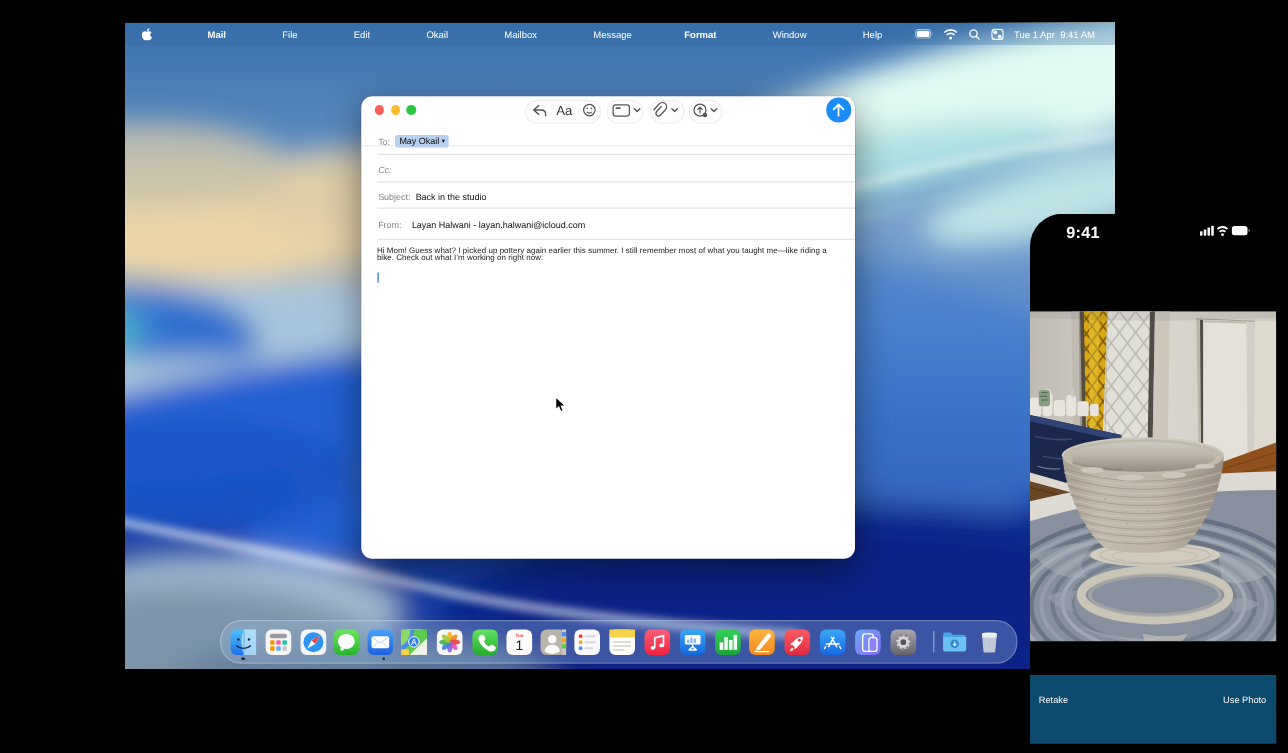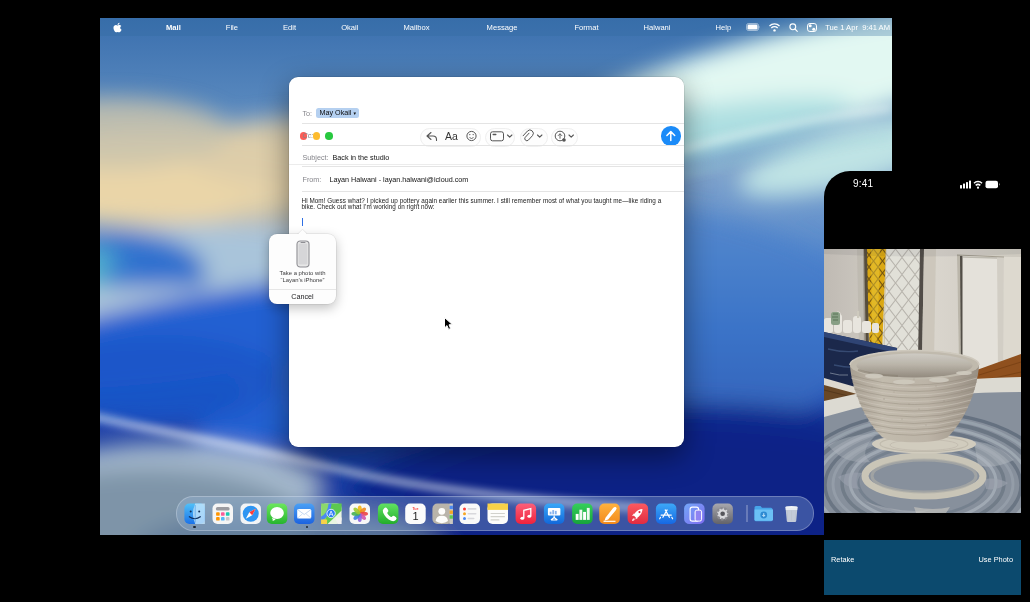--- a/index.html
+++ b/index.html
@@ -10,32 +10,32 @@
   
   #desktop { position:absolute; left:100px; top:18px; width:792px; height:517px; overflow:hidden; }
   #wallsvg { position:absolute; left:0; top:0; }
 
   
   #menubar { position:absolute; left:0; top:0; width:792px; height:18px;
     display:flex; align-items:center; color:#fff; font-size:7.6px; }
   #menubar .app { font-weight:bold; }
   #menubar span.mi { margin-right:0;padding-left:35px; }
   #mleft { display:flex; align-items:center; }
-  #mright { position:absolute; right:2px; top:0; height:18px; display:flex; align-items:center; color:#fff; font-size:7.6px; }
+  #mright { position:absolute; right:16px; top:0; height:18px; display:flex; align-items:center; color:#fff; font-size:7.6px; }
 
   
   #dock { position:absolute; left:76px; top:478px; width:638px; height:35px;
     background:rgba(160,190,225,0.32); border:0.5px solid rgba(255,255,255,0.25); border-radius:17px; }
   .dot { position:absolute; width:2.5px; height:2.5px; border-radius:50%; background:#1a2430; }
 
   
   #mailwin { position:absolute; left:289px; top:77px; width:395px; height:370px;
     background:#fff; border-radius:9px; box-shadow:0 10px 30px rgba(0,0,0,0.45), 0 0 0 0.5px rgba(0,0,0,0.15); }
   .tl { position:absolute; top:7.2px; width:7.6px; height:7.6px; border-radius:50%; }
-  #mwtoolbar { position:absolute; left:0; top:0; width:100%; height:40px; border-bottom:0.5px solid #ececec;margin-top:48px; }
+  #mwtoolbar { position:absolute; left:0; top:0; width:100%; height:40px; border-bottom:0.5px solid #ececec; }
   .pillgroup { position:absolute; top:2.5px; height:19px; background:#fdfdfd; border:0.5px solid #efefef; border-radius:9.5px; display:flex; align-items:center; justify-content:space-around; }
   #sendbtn { position:absolute; left:372px; top:1.2px; width:19.6px; height:19.6px; border-radius:50%; background:#1b8bf8; }
   .flabel { position:absolute; left:13.5px; color:#84848a; font-size:7.2px; }
   .fval { position:absolute; color:#111; font-size:7.2px; }
   .fsep { position:absolute; left:13px; right:0; height:0.5px; background:#e4e4e4; }
   #totoken { position:absolute; left:26.5px; top:30.6px; height:10.4px; background:#b5d0f0; border-radius:2.5px;
     color:#0b0b0c; font-size:7.2px; padding:0 3px 0 4px; display:flex; align-items:center; }
   #mailbody { position:absolute; left:12.5px; top:120.5px; width:363px; color:#1a1a1a; font-size:6.35px; line-height:6.4px; letter-spacing:0.05px;}
   #caret { position:absolute; left:13px; top:140.5px; width:1.2px; height:8px; background:#2f6fe4; }
 
@@ -44,21 +44,21 @@
     background:#fdfdfd; border-radius:8px; box-shadow:0 4px 12px rgba(0,0,0,0.25), 0 0 0 0.5px rgba(0,0,0,0.1); }
   #popover .arrow { position:absolute; left:28px; top:-5px; width:10px; height:5px; overflow:hidden; }
   #popover .arrow:before { content:""; position:absolute; left:2px; top:2px; width:7px; height:7px; background:#fdfdfd; transform:rotate(45deg); box-shadow:0 0 0 0.5px rgba(0,0,0,0.1); }
   #poptext { position:absolute; top:36px; width:100%; text-align:center; color:#3c3c3e; font-size:5.9px; line-height:7px; }
   #popsep { position:absolute; left:0; right:0; top:54.5px; height:0.5px; background:#e6e6e6; }
   #popcancel { position:absolute; top:58px; width:100%; text-align:center; color:#1a1a1c; font-size:7.2px; }
 
   
   #phone { position:absolute; left:824px; top:171px; width:206px; height:431px;
     background:#000; border-top-left-radius:26px; }
-  #ptime { position:absolute; left:29px; top:7px; color:#fff; font-size:10px; font-weight:normal; letter-spacing:0.2px;}
+  #ptime { position:absolute; left:29px; top:7px; color:#fff; font-size:13px; font-weight:bold; letter-spacing:0.2px;}
   #pphoto { position:absolute; left:0; top:78px; width:197px; height:264px; }
   #ptoolbar { position:absolute; left:0; top:369px; width:197px; height:55px; background:#0c4a6e; }
   #ptoolbar .retake { position:absolute; left:7px; top:15px; color:#fff; font-size:7.4px; }
   #ptoolbar .usephoto { position:absolute; right:8px; top:15px; color:#fff; font-size:7.4px; }
 
   #cursor { position:absolute; left:443px; top:317px; }
 </style>
 </head>
 <body>
 <div id="stage">
@@ -131,23 +131,23 @@
     <div id="menubar">
       <div id="mleft">
         <svg width="9" height="11" viewBox="0 0 384 512" style="margin-left:13px;">
           <path fill="#fff" d="M318.7 268.7c-.2-36.7 16.4-64.4 50-84.8-18.8-26.9-47.2-41.7-84.7-44.6-35.5-2.7-74.3 20.7-88.5 20.7-15 0-49.4-19.7-76.4-19.7C63.3 140.7 4 184.2 4 272.6c0 26.1 4.8 53.1 14.4 80.9 12.8 36.7 59 126.7 107.2 125.2 25.2-.6 43-17.9 75.8-17.9 31.8 0 48.3 17.9 76.4 17.9 48.6-.7 90.4-82.5 102.6-119.3-65.2-30.7-61.7-90-61.7-90.7zm-56.6-164.2c27.3-32.4 24.8-61.9 24-72.5-24.1 1.4-52 16.4-67.9 34.9-17.5 19.8-27.8 44.3-25.6 71.9 26.1 2 49.9-11.4 69.5-34.3z"></path>
         </svg>
         <span class="mi app" style="margin-left:9px;">Mail</span>
         <span class="mi" style="margin-left:10px;">File</span>
         <span class="mi" style="margin-left:10px;">Edit</span>
         <span class="mi" style="margin-left:10px;">Okail</span>
         <span class="mi" style="margin-left:10px;">Mailbox</span>
-        <span class="mi" style="margin-left:22px;">Message</span>
-        <span class="mi" style="margin-left:22px;">Format</span>
-        <span class="mi" style="margin-left:10px;">Halwani</span>
+        <span class="mi" style="margin-left:10px;">Message</span>
+        <span class="mi" style="margin-left:7px;font-weight:bold;">Format</span>
+        <span class="mi" style="margin-left:10px;">Window</span>
         <span class="mi" style="margin-left:10px;">Help</span>
       </div>
       <div id="mright">
         <svg width="15" height="8" viewBox="0 0 15 8" style="margin-right:8px;">
           <rect x="0.5" y="0.5" width="12" height="7" rx="2" fill="none" stroke="#fff" stroke-opacity="0.6" stroke-width="0.8"></rect>
           <rect x="1.5" y="1.5" width="10" height="5" rx="1.2" fill="#fff"></rect>
           <path d="M13.5 2.5 q1.2 1.5 0 3z" fill="#fff" fill-opacity="0.6"></path>
         </svg>
         <svg width="11" height="9" viewBox="0 0 11 9" style="margin-right:9px;">
           <path d="M0.5 3 A7 7 0 0 1 10.5 3" stroke="#fff" stroke-width="1.3" fill="none"></path>
@@ -451,31 +451,20 @@
     <div class="fsep" style="top:89px;"></div>
 
     <div class="flabel" style="top:97.5px;">From:</div>
     <div class="fval" style="left:40.5px; top:97.5px;">Layan Halwani - layan.halwani@icloud.com</div>
     <div class="fsep" style="top:114.3px;"></div>
 
     <div id="mailbody">Hi Mom! Guess what? I picked up pottery again earlier this summer. I still remember most of what you taught me—like riding a bike. Check out what I’m working on right now:</div>
     <div id="caret"></div>
   </div>
 
-  <div id="popover">
-    <div class="arrow"></div>
-    <svg width="18" height="30" viewBox="0 0 18 30" style="position:absolute; left:24.5px; top:6px;">
-      <rect x="3" y="1" width="12" height="26" rx="3.2" fill="#e8e8e8" stroke="#8e8e93" stroke-width="1.1"></rect>
-      <rect x="4.6" y="3.6" width="8.8" height="20.8" rx="1.2" fill="#d6d6d8"></rect>
-      <rect x="6.5" y="2" width="5" height="1.1" rx="0.55" fill="#8e8e93"></rect>
-    </svg>
-    <div id="poptext">Take a photo with<br>“Layan’s iPhone”</div>
-    <div id="popsep"></div>
-    <div id="popcancel">Cancel</div>
-  </div>
 
   <div id="phone">
     <div id="ptime">9:41</div>
     <svg width="50" height="12" viewBox="0 0 50 12" style="position:absolute; left:136px; top:8px;">
       <rect x="0" y="6" width="2" height="3.5" rx="0.6" fill="#fff"></rect>
       <rect x="3" y="4.5" width="2" height="5" rx="0.6" fill="#fff"></rect>
       <rect x="6" y="3" width="2" height="6.5" rx="0.6" fill="#fff"></rect>
       <rect x="9" y="1.5" width="2" height="8" rx="0.6" fill="#fff"></rect>
       <path d="M14 4.2 A5.8 5.8 0 0 1 22 4.2" stroke="#fff" stroke-width="1.5" fill="none"></path>
       <path d="M15.7 6.4 A3.4 3.4 0 0 1 20.3 6.4" stroke="#fff" stroke-width="1.5" fill="none"></path>

